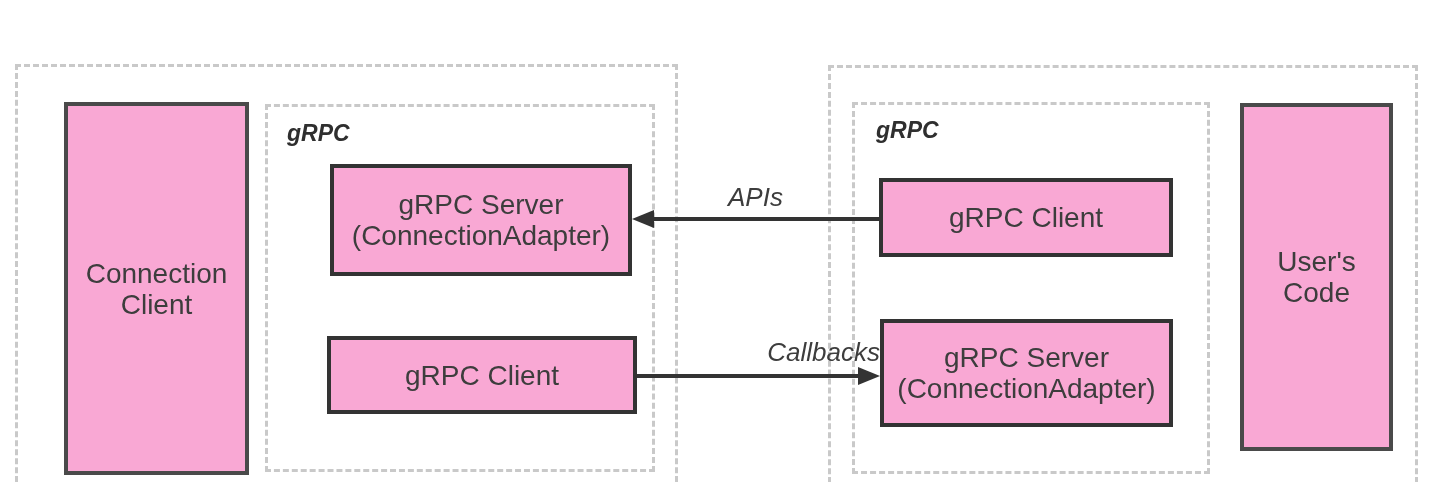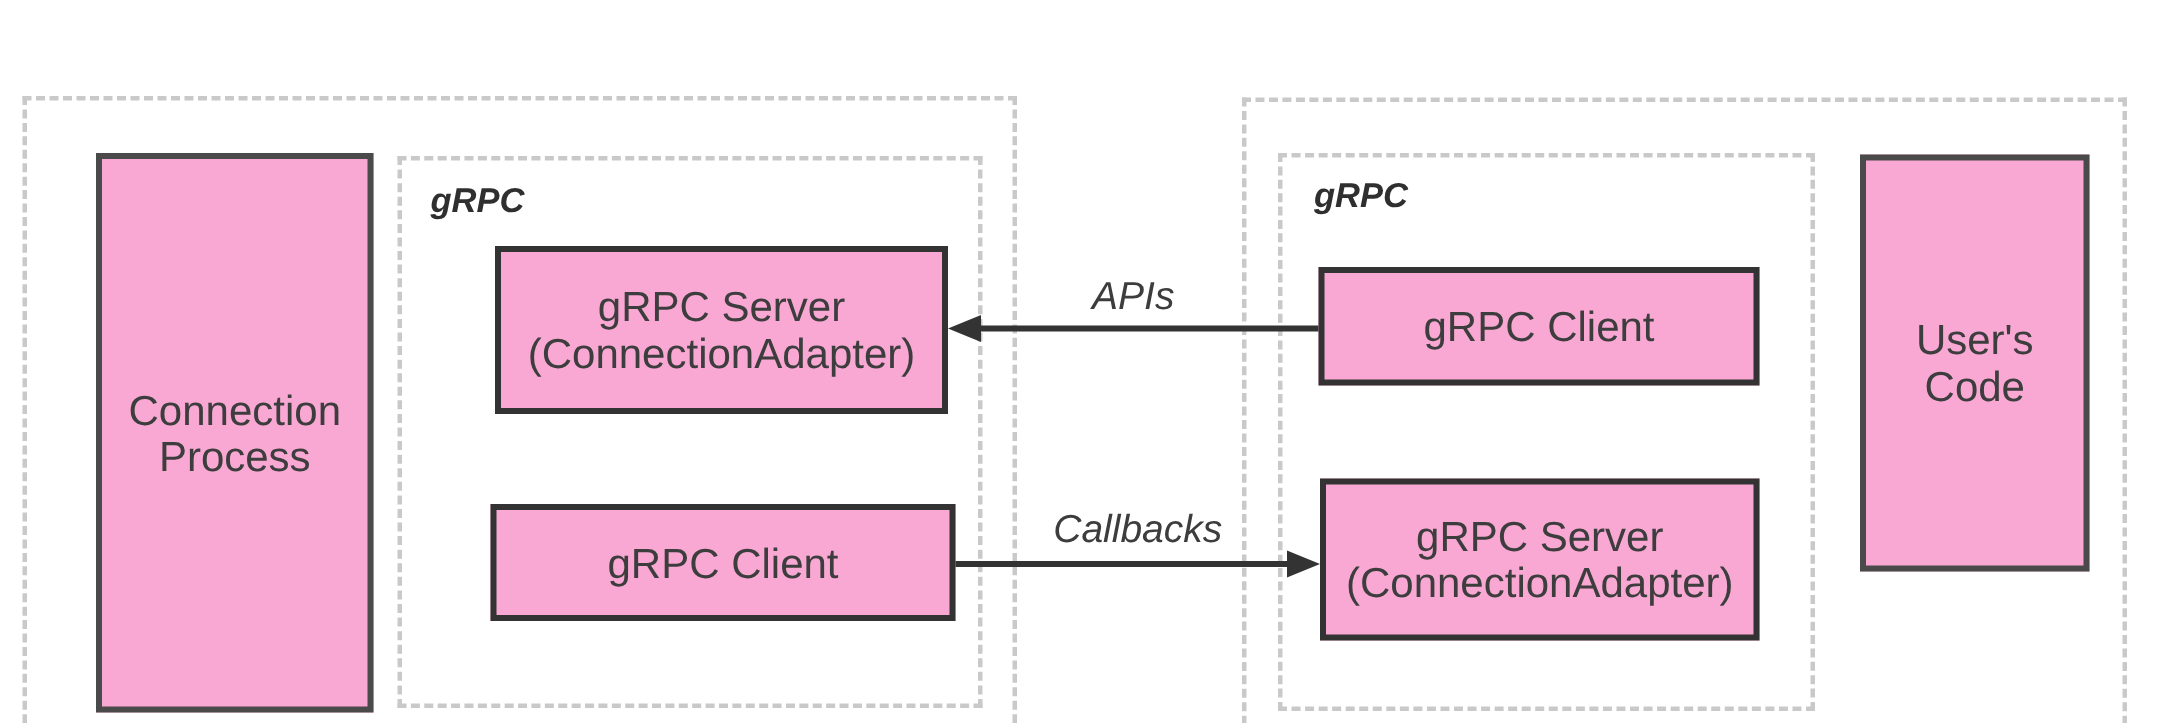--- a/index.html
+++ b/index.html
@@ -42,21 +42,21 @@
   #outer-left   { left: 15px;   top: 20px; width: 663px; height: 436px; }
   #inner-left   { left: 265px;  top: 60px; width: 390px; height: 368px; }
   #outer-right  { left: 828px;  top: 21px; width: 590px; height: 436px; }
   #inner-right  { left: 852px;  top: 58px; width: 358px; height: 372px; }
 
   #process-box  { left: 64px;   top: 58px;  width: 185px; height: 373px; }
   #adapter-box  { left: 330px;  top: 120px; width: 302px; height: 112px; }
   #left-client-box  { left: 327px; top: 292px; width: 310px; height: 78px; }
   #right-client-box { left: 879px; top: 134px; width: 294px; height: 79px; }
   #handler-box  { left: 880px;  top: 275px; width: 293px; height: 108px; }
-  #usercode-box { left: 1240px; top: 59px;  width: 153px; height: 278px; }
+  #usercode-box { left: 1240px; top: 59px;  width: 153px; height: 348px; }
 
   .grpc-label {
     position: absolute;
     font-style: italic;
     font-weight: 600;
     font-size: 23px;
     line-height: 24px;
     color: #2f2f2f;
   }
   #grpc-label-left  { left: 287px; top: 77px; }
@@ -84,36 +84,36 @@
 
   .arrow-label {
     position: absolute;
     font-style: italic;
     font-size: 26px;
     line-height: 26px;
     color: #3d3d3d;
     text-align: center;
   }
   #apis-label      { left: 632px; top: 140px; width: 247px; }
-  #callbacks-label { left: 637px; top: 295px; width: 243px; }
+  #callbacks-label { left: 637px; top: 295px; width: 243px; text-align: right; }
 </style>
 </head>
 <body>
 
 <div class="canvas">
 
   <div id="outer-left" class="dashed-box"></div>
 
   <div id="inner-left" class="dashed-box"></div>
 
   <div id="grpc-label-left" class="grpc-label">gRPC</div>
 
   <div id="process-box" class="solid-box border-medium">
     <span>Connection</span>
-    <span>Process</span>
+    <span>Client</span>
   </div>
 
   <div id="adapter-box" class="solid-box border-dark">
     <span>gRPC Server</span>
     <span>(ConnectionAdapter)</span>
   </div>
 
   <div id="left-client-box" class="solid-box border-dark">
     <span>gRPC Client</span>
   </div>

